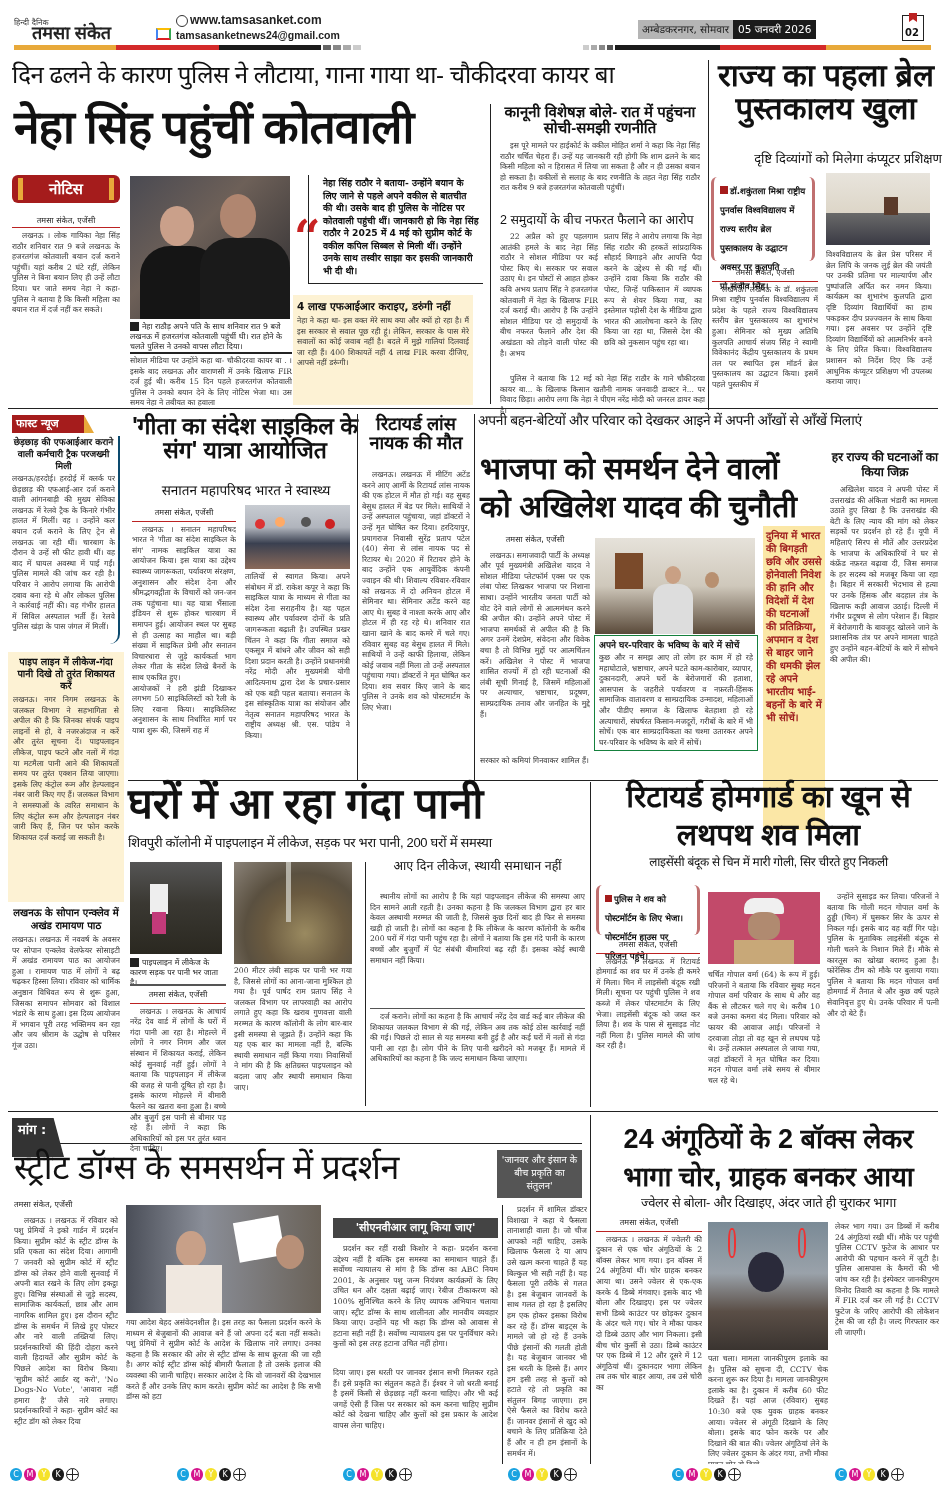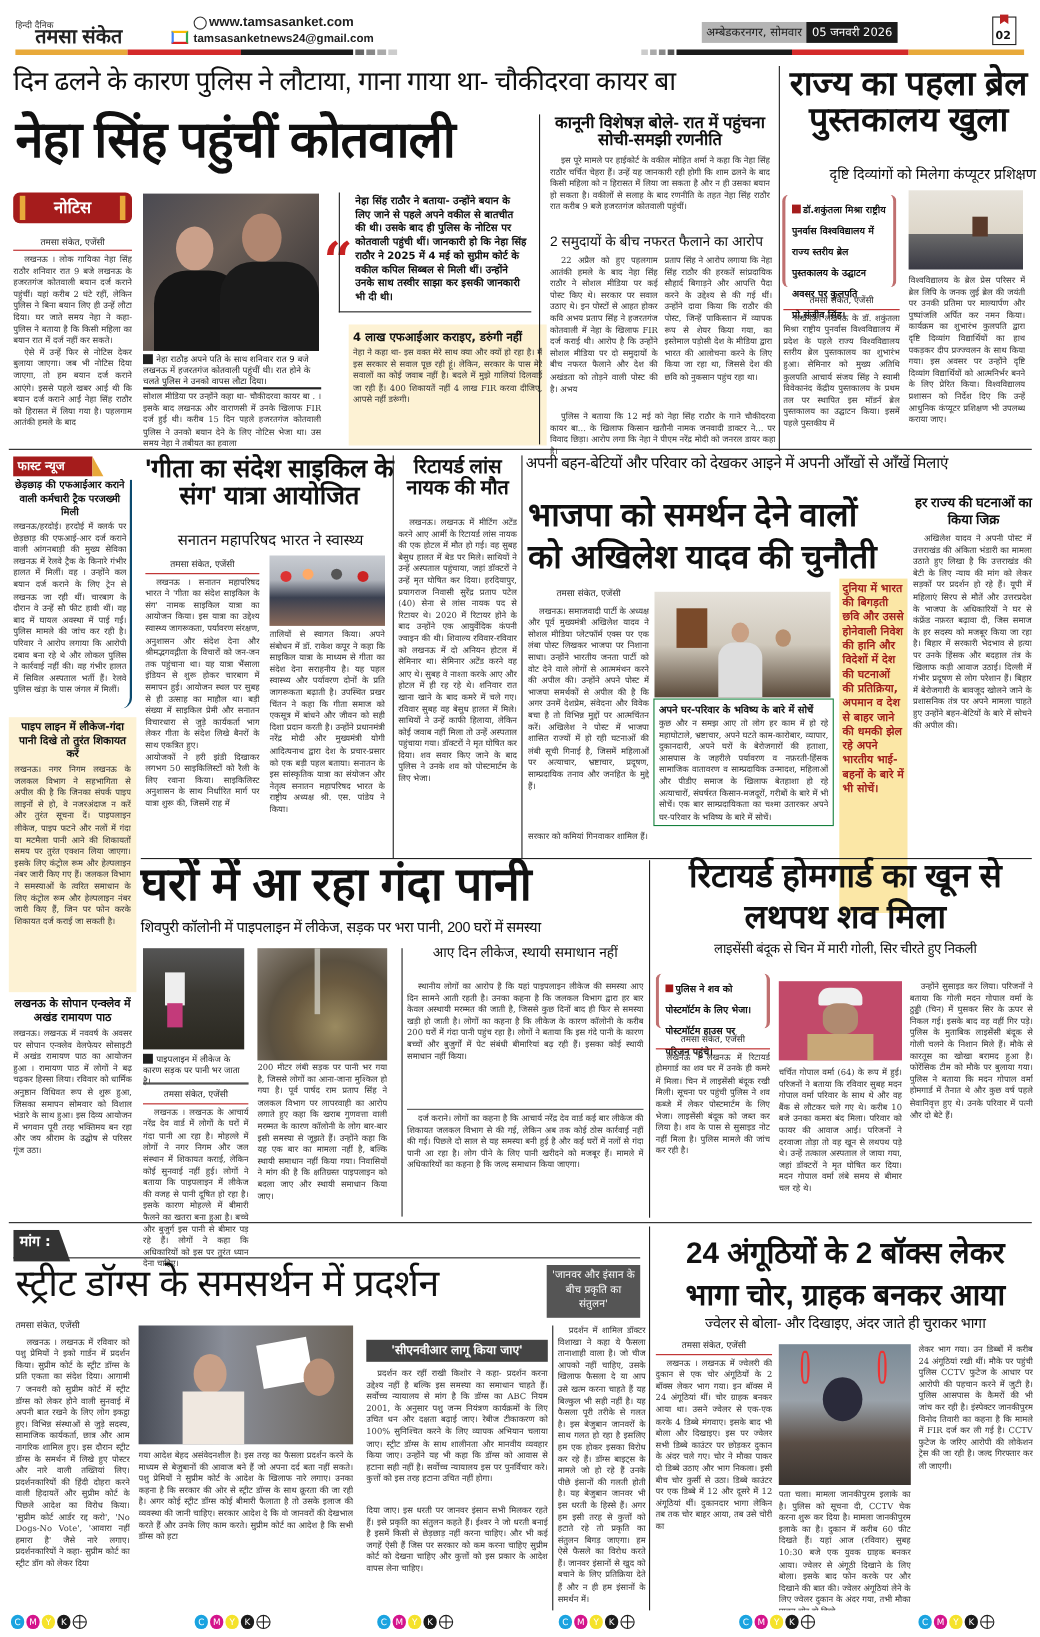--- a/index.html
+++ b/index.html
@@ -65,41 +65,40 @@
 
 <div class="abs" style="left:12px;top:175px;width:108px;height:28px;background:#a51c1c;border-radius:6px">
   <div style="position:absolute;left:6px;top:3px;width:5px;height:22px;background:#e8a93a"></div>
   <div style="position:absolute;right:6px;top:3px;width:5px;height:22px;background:#e8a93a"></div>
   <div style="text-align:center;color:#fff;font-weight:bold;font-size:15px;line-height:28px">नोटिस</div>
 </div>
 <div class="abs" style="left:12px;top:214px;width:108px">
   <div class="byline">तमसा संकेत, एजेंसी</div>
   <div class="body" style="overflow: hidden;">
       <p>लखनऊ । लोक गायिका नेहा सिंह राठौर शनिवार रात 9 बजे लखनऊ के हजरतगंज कोतवाली बयान दर्ज कराने पहुंचीं। यहां करीब 2 घंटे रहीं, लेकिन पुलिस ने बिना बयान लिए ही उन्हें लौटा दिया। घर जाते समय नेहा ने कहा- पुलिस ने बताया है कि किसी महिला का बयान रात में दर्ज नहीं कर सकते।</p>
-      <p>ऐसे में उन्हें फिर से नोटिस देकर बुलाया जाएगा। जब भी नोटिस दिया जाएगा, तो हम बयान दर्ज कराने आएंगे। इससे पहले खबर आई थी कि बयान दर्ज कराने आईं नेहा सिंह राठौर को हिरासत में लिया गया है। पहलगाम आतंकी हमले के बाद</p>
     </div>
 </div>
 
 <div class="abs photo" style="left:130px;top:176px;width:160px;height:143px;background:linear-gradient(135deg,#4a4a52 0%,#6d6058 40%,#2a2a2e 100%)">
   <div style="position:absolute;left:30px;top:30px;width:34px;height:40px;border-radius:50%;background:#caa08a"></div>
   <div style="position:absolute;left:90px;top:18px;width:36px;height:44px;border-radius:50%;background:#b08670"></div>
   <div style="position:absolute;left:10px;top:70px;width:80px;height:80px;background:#151515;border-radius:30px 30px 0 0"></div>
   <div style="position:absolute;left:70px;top:62px;width:90px;height:90px;background:#1a1a1a;border-radius:30px 30px 0 0"></div>
 </div>
 <div class="abs cap" style="left:130px;top:322px;width:160px"><span class="sq"></span><span>नेहा राठौड़ अपने पति के साथ शनिवार रात 9 बजे लखनऊ में हजरतगंज कोतवाली पहुंचीं थी। रात होने के चलते पुलिस ने उनको वापस लौटा दिया।</span></div>
 <div class="hline" style="left:130px;top:352px;width:162px;background:#222;height:1.5px"></div>
 <div class="abs body" style="left: 130px; top: 356px; width: 162px; overflow: hidden;">
     <p style="text-indent:0">सोशल मीडिया पर उन्होंने कहा था- चौकीदरवा कायर बा . । इसके बाद लखनऊ और वाराणसी में उनके खिलाफ FIR दर्ज हुई थी। करीब 15 दिन पहले हजरतगंज कोतवाली पुलिस ने उनको बयान देने के लिए नोटिस भेजा था। उस समय नेहा ने तबीयत का हवाला</p>
   </div>
 
 <div class="abs" style="left:294px;top:210px;font-size:46px;color:#c82222;font-weight:bold;font-family:'DejaVu Serif',serif">“</div>
 <div class="abs" style="left:308px;top:175px;width:175px;border-left:1.5px solid #222;border-bottom:1.5px solid #222;padding:2px 4px 6px 14px">
   <div style="font-size:9.2px;line-height:12.5px;color:#111;font-weight:bold">नेहा सिंह राठौर ने बताया- उन्होंने बयान के लिए जाने से पहले अपने वकील से बातचीत की थी। उसके बाद ही पुलिस के नोटिस पर कोतवाली पहुंची थीं। जानकारी हो कि नेहा सिंह राठौर ने 2025 में 4 मई को सुप्रीम कोर्ट के वकील कपिल सिब्बल से मिली थीं। उन्होंने उनके साथ तस्वीर साझा कर इसकी जानकारी भी दी थी।</div>
 </div>
-<div class="abs boxy" style="left:317px;top:295px;width:180px;height:110px;padding:4px">
+<div class="abs boxy" style="left:293px;top:295px;width:180px;height:110px;padding:4px">
   <div style="font-size:10.5px;font-weight:bold;margin-bottom:3px">4 लाख एफआईआर कराइए, डरुंगी नहीं</div>
   <div class="body" style="overflow: hidden;">नेहा ने कहा था- इस वक्त मेरे साथ क्या और क्यों हो रहा है। मैं इस सरकार से सवाल पूछ रही हूं। लेकिन, सरकार के पास मेरे सवालों का कोई जवाब नहीं है। बदले में मुझे गालियां दिलवाई जा रही हैं। 400 शिकायतें नहीं 4 लाख FIR करवा दीजिए, आपसे नहीं डरूंगी।</div>
 </div>
 
 <div class="vline" style="left:490px;top:104px;height:300px;background:#222"></div>
 <div class="abs hl" style="left:500px;top:104px;width:200px;font-size:15px;text-align:center">कानूनी विशेषज्ञ बोले- रात में पहुंचना सोची-समझी रणनीति</div>
 <div class="abs body" style="left: 500px; top: 141px; width: 200px; overflow: hidden;">
     <p>इस पूरे मामले पर हाईकोर्ट के वकील मोहित शर्मा ने कहा कि नेहा सिंह राठौर चर्चित चेहरा हैं। उन्हें यह जानकारी रही होगी कि शाम ढलने के बाद किसी महिला को न हिरासत में लिया जा सकता है और न ही उसका बयान हो सकता है। वकीलों से सलाह के बाद रणनीति के तहत नेहा सिंह राठौर रात करीब 9 बजे हजरतगंज कोतवाली पहुंचीं।</p>
   </div>
 <div class="abs hl" style="left:500px;top:214px;width:205px;font-size:12.5px;font-weight:normal">2 समुदायों के बीच नफरत फैलाने का आरोप</div>
@@ -242,21 +241,21 @@
 <div class="abs body" style="left: 708px; top: 970px; width: 112px; overflow: hidden;">
     <p style="text-indent:0">चर्चित गोपाल वर्मा (64) के रूप में हुई। परिजनों ने बताया कि रविवार सुबह मदन गोपाल वर्मा परिवार के साथ थे और वह बैंक से लौटकर चले गए थे। करीब 10 बजे उनका कमरा बंद मिला। परिवार को फायर की आवाज आई। परिजनों ने दरवाजा तोड़ा तो वह खून से लथपथ पड़े थे। उन्हें तत्काल अस्पताल ले जाया गया, जहां डॉक्टरों ने मृत घोषित कर दिया। मदन गोपाल वर्मा लंबे समय से बीमार चल रहे थे।</p>
   </div>
 <div class="abs body" style="left: 827px; top: 892px; width: 112px; overflow: hidden;">
     <p>उन्होंने सुसाइड कर लिया। परिजनों ने बताया कि गोली मदन गोपाल वर्मा के ठुड्डी (चिन) में घुसकर सिर के ऊपर से निकल गई। इसके बाद वह वहीं गिर पड़े। पुलिस के मुताबिक लाइसेंसी बंदूक से गोली चलने के निशान मिले हैं। मौके से कारतूस का खोखा बरामद हुआ है। फोरेंसिक टीम को मौके पर बुलाया गया। पुलिस ने बताया कि मदन गोपाल वर्मा होमगार्ड में तैनात थे और कुछ वर्ष पहले सेवानिवृत्त हुए थे। उनके परिवार में पत्नी और दो बेटे हैं।</p>
   </div>
 
 <div class="hline" style="left:8px;top:1111px;width:930px;background:#222"></div>
 
 <div class="abs" style="left:12px;top:1118px;width:570px;height:26px;border-bottom:1.5px solid #222">
-  <div style="position:absolute;left:0;top:0;width:52px;height:29px;background:#333;color:#fff;font-size:13px;font-weight:bold;line-height:24px;padding-left:6px;clip-path:polygon(0 0,80% 0,100% 100%,0 100%)">मांग :</div>
+  <div style="position:absolute;left:0;top:0;width:52px;height:39px;background:#333;color:#fff;font-size:13px;font-weight:bold;line-height:24px;padding-left:6px;clip-path:polygon(0 0,80% 0,100% 100%,0 100%)">मांग :</div>
 </div>
 <div class="abs hl" style="left:14px;top:1150px;width:420px;font-size:34px;font-weight:normal;white-space:nowrap;letter-spacing:-0.5px">स्ट्रीट डॉग्स के समसर्थन में प्रदर्शन</div>
 <div class="abs" style="left:497px;top:1150px;width:85px;height:48px;background:#555;color:#fff;font-size:9.5px;line-height:13px;text-align:center;padding:3px">'जानवर और इंसान के बीच प्रकृति का संतुलन'</div>
 <div class="abs body" style="left: 14px; top: 1200px; width: 104px; overflow: hidden;">
   <div class="byline" style="text-align:left;border-bottom:none">तमसा संकेत, एजेंसी</div>
   <p>लखनऊ । लखनऊ में रविवार को पशु प्रेमियों ने इको गार्डन में प्रदर्शन किया। सुप्रीम कोर्ट के स्ट्रीट डॉग्स के प्रति एकता का संदेश दिया। आगामी 7 जनवरी को सुप्रीम कोर्ट में स्ट्रीट डॉग्स को लेकर होने वाली सुनवाई में अपनी बात रखने के लिए लोग इकट्ठा हुए। विभिन्न संस्थाओं से जुड़े सदस्य, सामाजिक कार्यकर्ता, छात्र और आम नागरिक शामिल हुए। इस दौरान स्ट्रीट डॉग्स के समर्थन में लिखे हुए पोस्टर और नारे वाली तख्तियां लिए। प्रदर्शनकारियों की हिंदी दोहरा करने वाली हिदायतें और सुप्रीम कोर्ट के पिछले आदेश का विरोध किया। 'सुप्रीम कोर्ट आर्डर रद्द करो', 'No Dogs-No Vote', 'आवारा नहीं हमारा है' जैसे नारे लगाए। प्रदर्शनकारियों ने कहा- सुप्रीम कोर्ट का स्ट्रीट डॉग को लेकर दिया</p>
 </div>
 <div class="abs photo" style="left:126px;top:1205px;width:195px;height:108px;background:linear-gradient(90deg,#4a4e58 0%,#8a8e98 40%,#6a6258 100%)">
   <div style="position:absolute;left:50px;top:26px;width:30px;height:36px;border-radius:50%;background:#c8a088"></div>
   <div style="position:absolute;left:40px;top:60px;width:56px;height:50px;background:#f0e8e0"></div>

